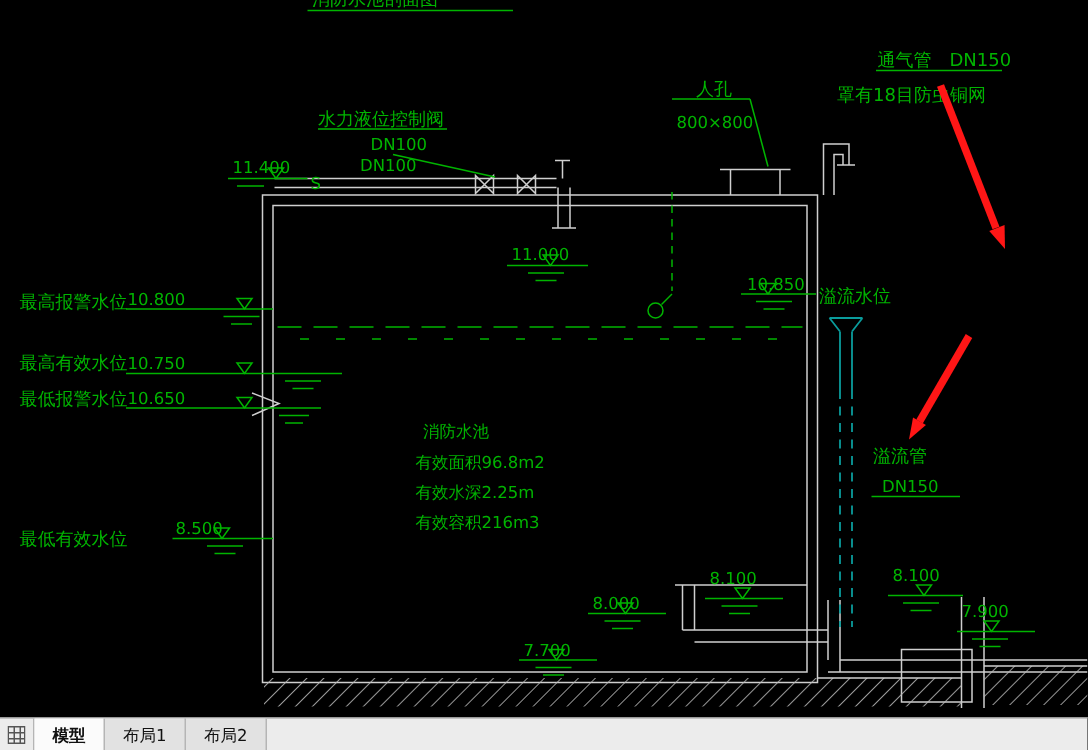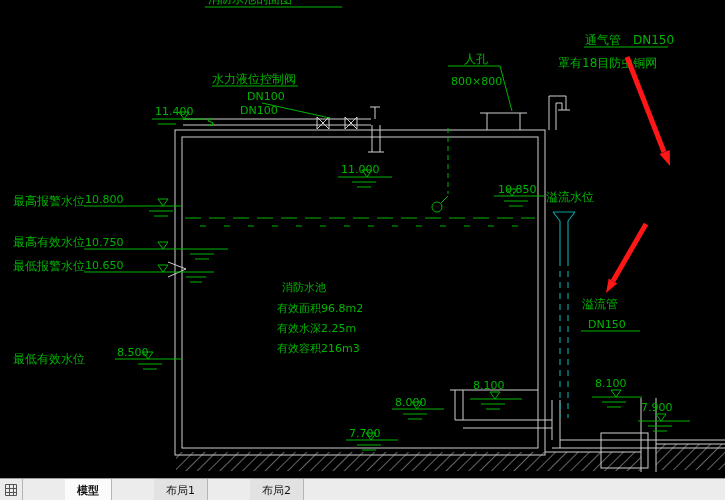--- a/index.html
+++ b/index.html
@@ -14,21 +14,21 @@
   .sg{stroke:var(--green);fill:none;stroke-width:1;}
   .sp{stroke:var(--pipe);fill:none;stroke-width:1.2;}
   .sr{stroke:var(--arrow);stroke-width:5;fill:none;}
   .fr{fill:var(--arrow);}
   .hatchln{stroke:#b9b9b9;stroke-width:1.1;}
   .tabbar{position:absolute;left:0;bottom:0;width:725px;height:22px;background:#ececec;
           border-top:1px solid #9a9a9a;display:flex;align-items:stretch;box-sizing:border-box;
           font-size:11px;color:#111;}
   .tabicon{width:22px;display:flex;align-items:center;justify-content:center;
            border-right:1px solid #b5b5b5;color:#444;}
-  .tab{padding:4px 12px 0;border-right:1px solid #b5b5b5;background:#e2e2e2;cursor:default;white-space:nowrap;margin-left:42px;}
+  .tab{padding:4px 12px 0;border-right:1px solid #b5b5b5;background:#e2e2e2;cursor:default;white-space:nowrap;}
   .tab.active{background:#fbfbfb;font-weight:bold;}
 </style>
 </head>
 <body>
 
 <svg class="canvas" width="725" height="478" viewBox="0 0 725 478">
   <defs>
     <pattern id="hatch" width="8" height="8" patternUnits="userSpaceOnUse" patternTransform="rotate(45)">
       <line class="hatchln" x1="0" y1="0" x2="0" y2="8"></line>
     </pattern>

